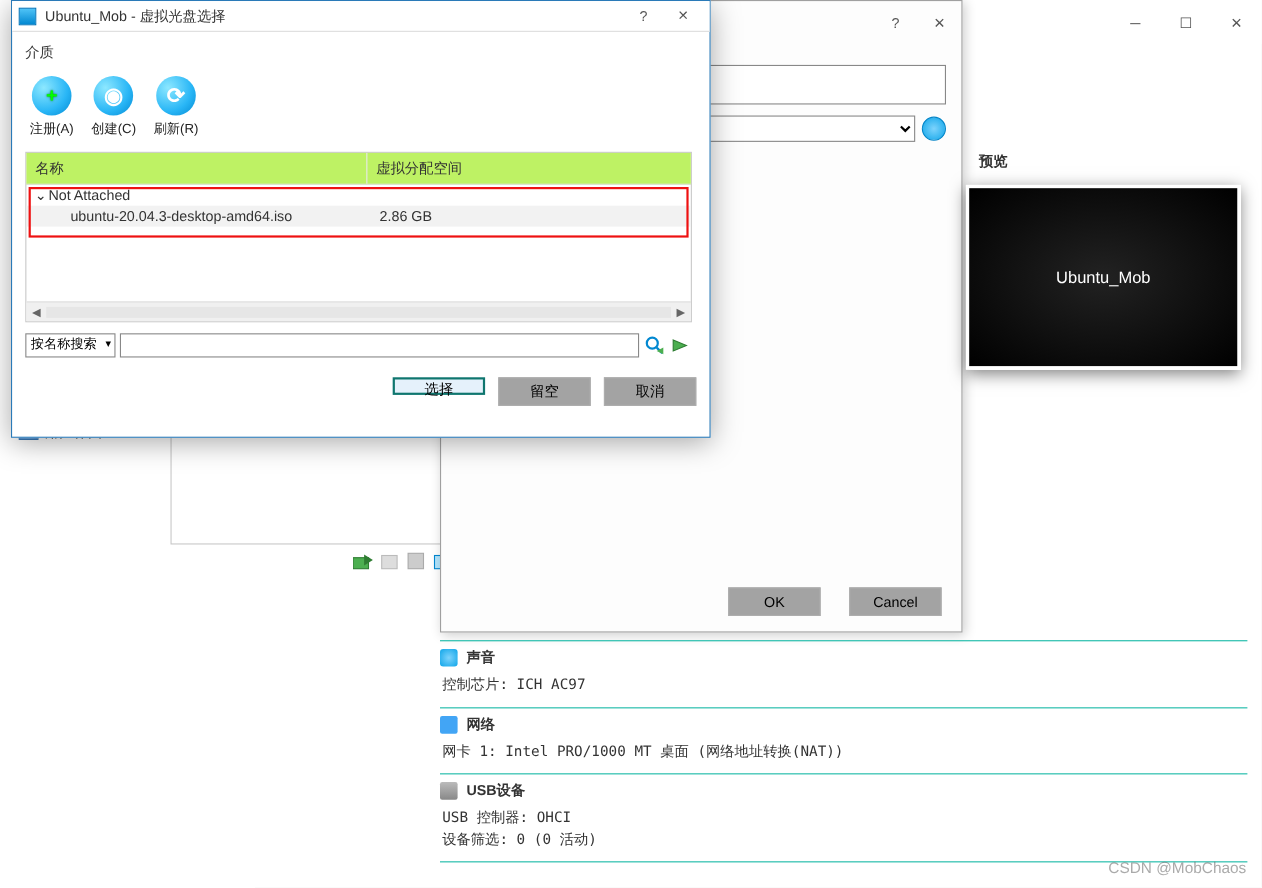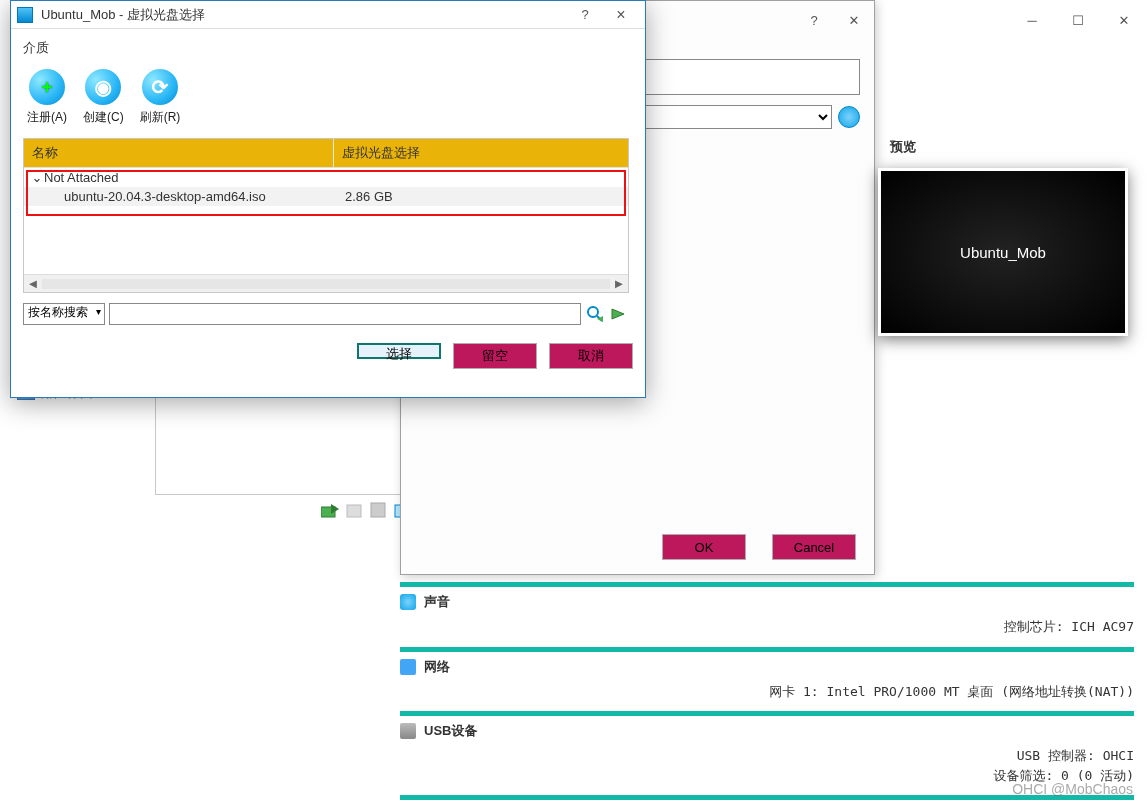--- a/index.html
+++ b/index.html
@@ -21,42 +21,42 @@
 
 .settings-dialog { position: absolute; left: 400px; top: 0; width: 475px; height: 575px; background: #fdfdfd; border: 1px solid #a0a0a0; box-shadow: 2px 2px 10px rgba(0,0,0,0.2); }
 .settings-titlebar { height: 38px; display: flex; justify-content: flex-end; align-items: center; border-bottom: none; }
 .settings-body { padding: 10px 14px; }
 .settings-field { margin: 10px 0; }
 .settings-input { width: 100%; height: 36px; border: 1px solid #888; padding: 4px 8px; }
 .settings-row { display: flex; align-items: center; gap: 6px; margin: 6px 0; }
 .settings-select { flex: 1; height: 24px; border: 1px solid #888; background: #fff; padding: 0 4px; }
 .small-btn { width: 22px; height: 22px; border-radius: 50%; background: radial-gradient(#7dd3fc,#0ea5e9); border: 1px solid #0284c7; }
 .settings-footer { position: absolute; bottom: 14px; right: 18px; display: flex; gap: 26px; }
-.std-btn { min-width: 84px; height: 26px; border: 1px solid #adadad; background: #be185d; cursor: pointer; font-size: 13px; }
+.std-btn { min-width: 84px; height: 26px; border: 1px solid #adadad; background: #a3a3a3; cursor: pointer; font-size: 13px; }
 
 
 .chooser { position: absolute; left: 10px; top: 0; width: 636px; height: 398px; background: #fff; border: 1px solid #2a7ab8; box-shadow: 0 5px 25px rgba(0,0,0,0.35); }
 .chooser-titlebar { height: 28px; background: #fff; display: flex; align-items: center; padding: 0 6px; border-bottom: 1px solid #ddd; }
 .title-icon { width: 16px; height: 16px; background: linear-gradient(#4fc3f7,#0288d1); margin-right: 8px; border: 1px solid #0277bd; }
 .title-text { flex: 1; color: #333; font-size: 13px; }
 .tb-help, .tb-close { width: 36px; height: 22px; display: flex; align-items: center; justify-content: center; color: #555; cursor: pointer; }
 .tb-close { font-size: 16px; }
 
 .chooser-body { padding: 10px 16px 8px 12px; }
 .section-label { color: #333; margin-bottom: 6px; }
 .toolbar { display: flex; gap: 16px; padding: 6px 4px 10px 4px; border-bottom: none; }
 .tool-btn { display: flex; flex-direction: column; align-items: center; gap: 4px; cursor: pointer; font-size: 12px; color: #222; }
 .tool-circle { width: 36px; height: 36px; border-radius: 50%; display: flex; align-items: center; justify-content: center; color: #fff; font-size: 20px; font-weight: bold; }
 .tc-green { background: radial-gradient(circle at 30% 30%, #8de8ff, #29b6f6 60%, #0288d1); position: relative; }
 .tc-green::after { content: "+"; color: #0f0; font-size: 18px; position: absolute; font-weight: 900; text-shadow: 0 0 2px #060; }
 .tc-blue { background: radial-gradient(circle at 30% 30%, #8de8ff, #29b6f6 60%, #0288d1); }
 .tc-refresh { background: radial-gradient(circle at 30% 30%, #8de8ff, #29b6f6 60%, #0288d1); }
 
 .list-frame { border: 1px solid #c8c8c8; margin-top: 2px; }
-.list-header { display: flex; background: #eab308; border-bottom: 1px solid #e0e0e0; }
+.list-header { display: flex; background: #bef264; border-bottom: 1px solid #e0e0e0; }
 .lh-col { padding: 5px 8px; font-size: 13px; color: #333; }
 .lh-name { width: 310px; border-right: 1px solid #e8e8e8; }
 .lh-size { flex: 1; }
 
 .list-body { height: 106px; overflow: auto; position: relative; }
 .redbox { position: absolute; left: 2px; top: 2px; right: 2px; height: 46px; border: 2px solid #e11; pointer-events: none; }
 .tree-row { display: flex; align-items: center; padding: 2px 6px; color: #333; }
 .tree-arrow { width: 14px; text-align: center; cursor: pointer; }
 .child-row { display: flex; align-items: center; background: #f2f2f2; padding: 2px 6px 2px 40px; color: #333; gap: 11px; }
 .child-name { width: 270px; }
@@ -73,21 +73,21 @@
 .search-ico { width: 20px; height: 20px; display: flex; align-items: center; justify-content: center; }
 
 .chooser-footer { display: flex; justify-content: flex-end; gap: 12px; padding: 10px 12px; }
 .primary-btn { min-width: 84px; height: 16px; border: 2px solid #0f766e; background: #e5f1fb; cursor: pointer; font-size: 13px; }
 
 
 .preview-label { position: absolute; left: 878px; top: 138px; font-weight: bold; color: #333; margin-left: 12px; }
 .preview { position: absolute; left: 878px; top: 168px; width: 250px; height: 168px; background: radial-gradient(ellipse at center, #222, #000); border: 3px solid #fff; box-shadow: 0 4px 14px rgba(0,0,0,0.5); display: flex; align-items: center; justify-content: center; color: #fff; font-family: monospace; font-size: 15px; }
 
 .details { position: absolute; left: 392px; top: 580px; width: 750px; padding: 2px 8px; color: #333; }
-.detail-section { border-top: 5px solid #14b8a6; padding: 6px 0 10px 0; text-align: right; }
+.detail-section { border-top: 1px solid #14b8a6; padding: 6px 0 10px 0; }
 .detail-header { display: flex; align-items: center; gap: 8px; font-weight: bold; margin-bottom: 6px; }
 .dh-icon { width: 16px; height: 16px; }
 .dh-sound { background: radial-gradient(#7dd3fc,#0ea5e9); border-radius: 3px; }
 .dh-net { background: #42a5f5; border-radius: 2px; }
 .dh-usb { background: linear-gradient(#bbb,#888); border-radius: 2px; }
 .detail-line { font-family: "SimSun", monospace; font-size: 13px; margin-left: 2px; line-height: 1.5; }
 
 .watermark { position: absolute; right: 14px; bottom: 10px; color: rgba(100,100,100,0.55); font-size: 14px; }
 </style>
 </head>
@@ -213,21 +213,21 @@
         </div>
         <div class="tool-btn">
           <div class="tool-circle tc-refresh">⟳</div>
           <span>刷新(R)</span>
         </div>
       </div>
 
       <div class="list-frame">
         <div class="list-header">
           <div class="lh-col lh-name">名称</div>
-          <div class="lh-col lh-size">虚拟光盘选择</div>
+          <div class="lh-col lh-size">虚拟分配空间</div>
         </div>
         <div class="list-body">
           <div class="redbox"></div>
           <div class="tree-row">
             <span class="tree-arrow">⌄</span>
             <span>Not Attached</span>
           </div>
           <div class="child-row">
             <span class="child-name">ubuntu-20.04.3-desktop-amd64.iso</span>
             <span class="child-size">2.86 GB</span>
@@ -258,14 +258,14 @@
       </div>
     </div>
 
     <div class="chooser-footer">
       <button class="primary-btn">选择</button>
       <button class="std-btn">留空</button>
       <button class="std-btn">取消</button>
     </div>
   </div>
 
-  <div class="watermark">OHCI @MobChaos</div>
+  <div class="watermark">CSDN @MobChaos</div>
 </div>
 
 </body></html>

